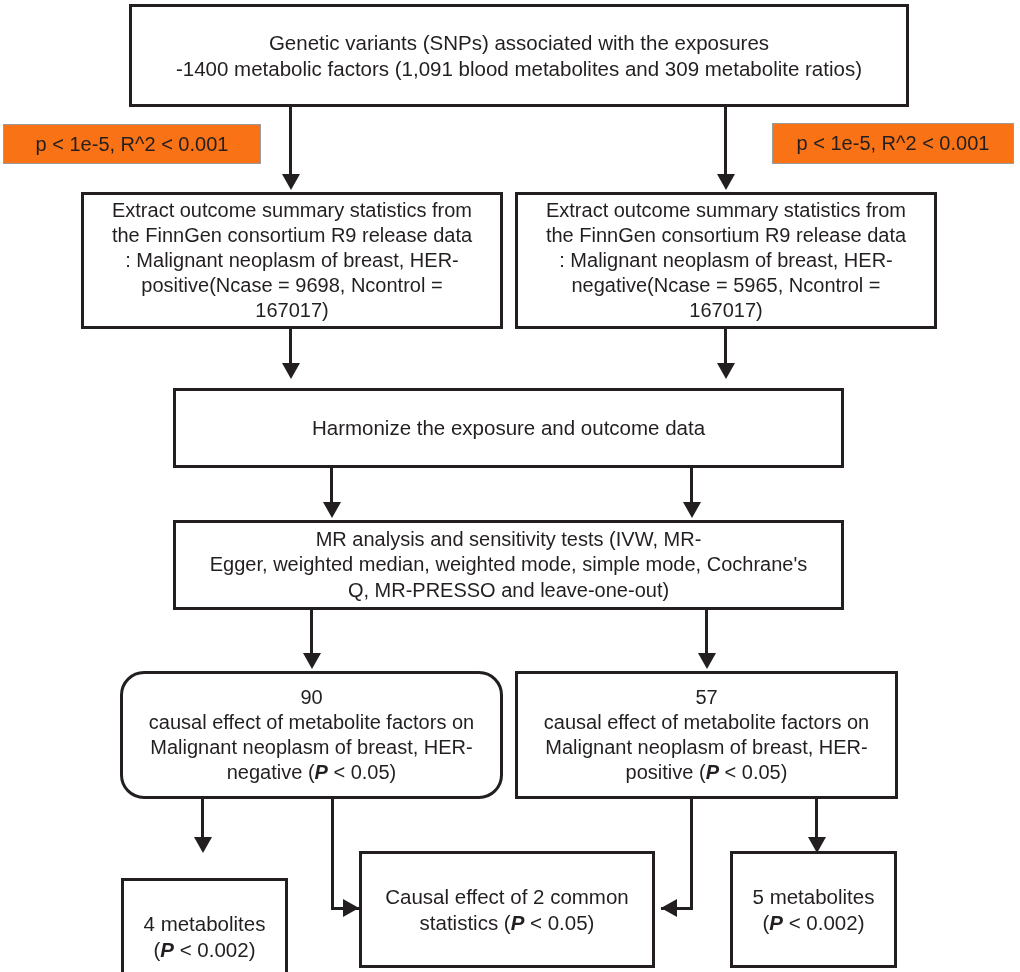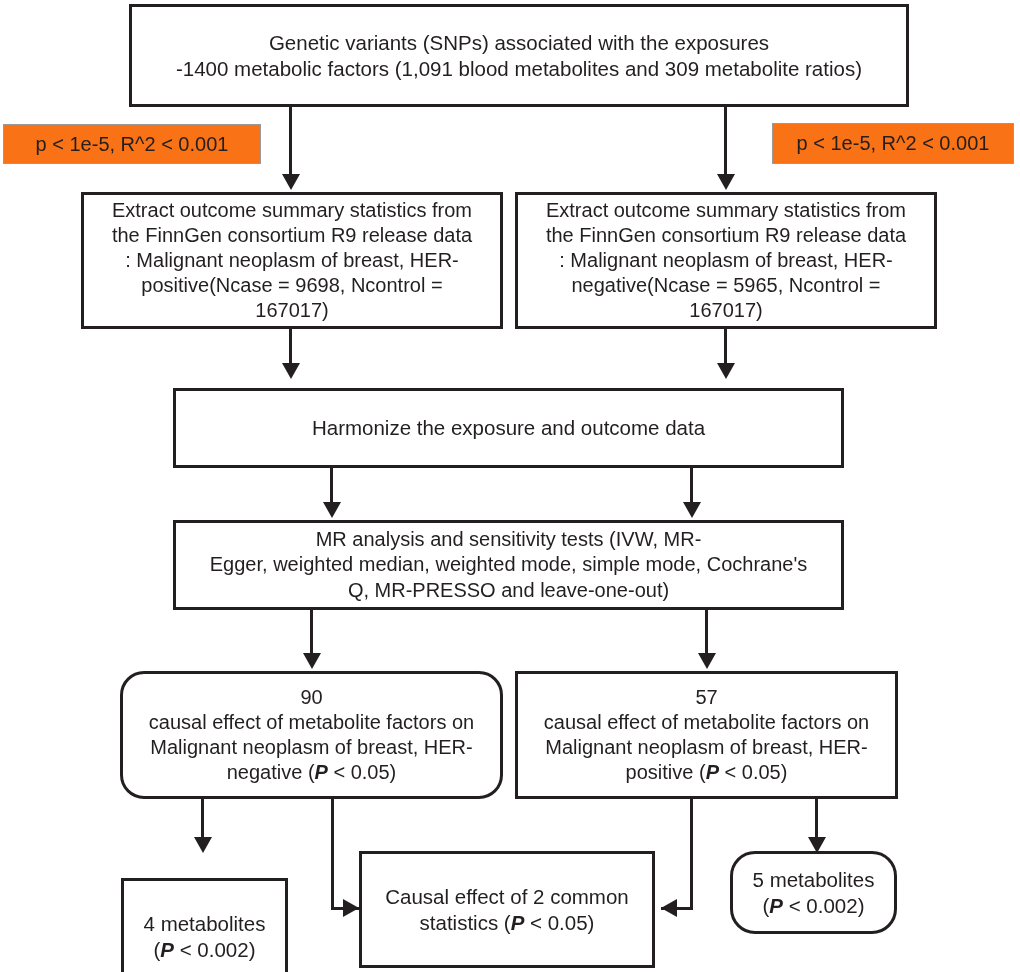--- a/index.html
+++ b/index.html
@@ -191,17 +191,17 @@
   <div class="arrow-left" style="left:661px; top:899px;"></div>
 
   <div class="box fs-bottom" style="left:121px; top:851px; width:167px; height:117px;margin-top:27px;">
     <span class="txt"><span>4 metabolites</span><br><span>(</span><b><i>P</i></b><span> &lt; 0.002)</span></span>
   </div>
 
   <div class="box fs-bottom" style="left:359px; top:851px; width:296px; height:117px;">
     <span class="txt"><span>Causal effect of 2 common</span><br><span>statistics (</span><b><i>P</i></b><span> &lt; 0.05)</span></span>
   </div>
 
-  <div class="box fs-bottom" style="left:730px; top:851px; width:167px; height:83px;border-radius:25px;">
+  <div class="box fs-bottom" style="left:730px; top:851px; width:167px; height:117px;">
     <span class="txt"><span>5 metabolites</span><br><span>(</span><b><i>P</i></b><span> &lt; 0.002)</span></span>
   </div>
 
 </div>
 
 </body></html>

